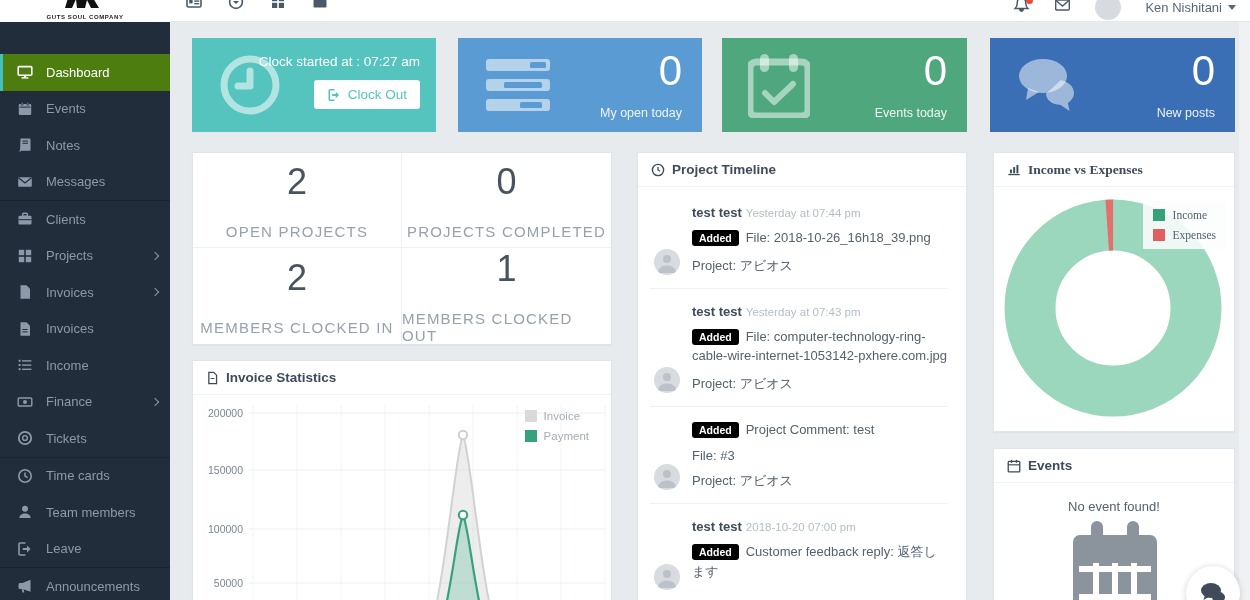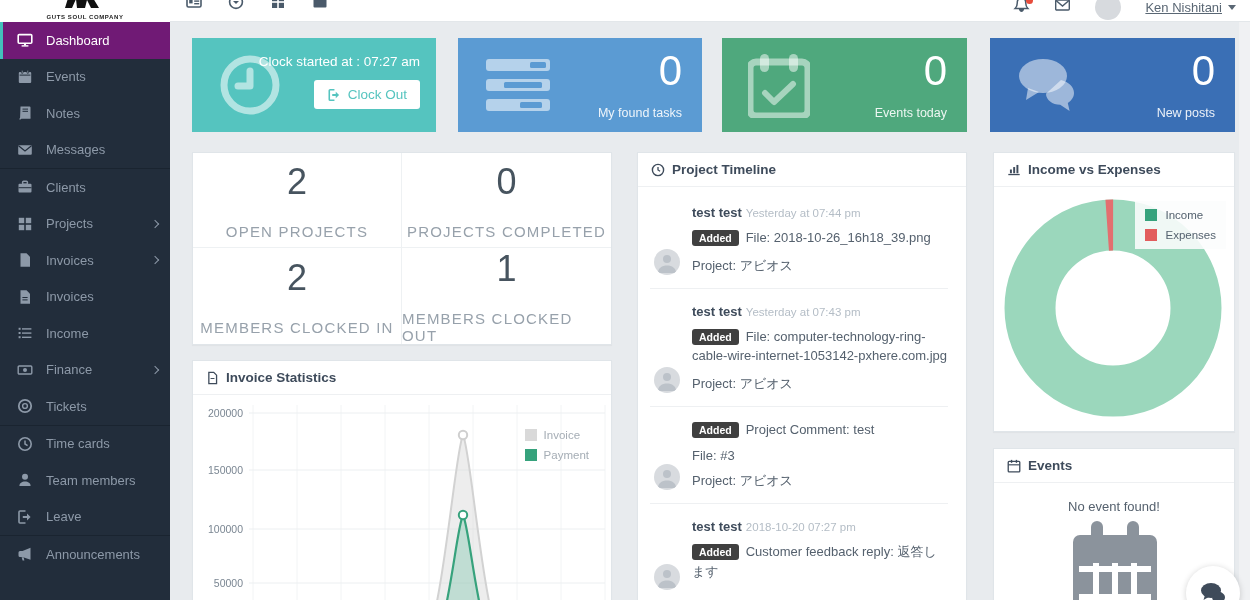--- a/index.html
+++ b/index.html
@@ -10,28 +10,28 @@
   .header { position:absolute; top:0; left:0; width:1250px; height:22px; background:#fff; z-index:30; border-bottom:1px solid #e3e7ea; overflow:hidden; }
   .brand { position:absolute; left:0; top:0; width:170px; height:22px; background:#fff; text-align:center; }
   .brand-mark { position:absolute; left:63px; top:-18px; width:46px; height:26px; }
   .brand-name { position:absolute; left:0; right:0; bottom:2px; font-size:6px; letter-spacing:.6px; color:#1c1c1c; font-weight:bold; }
   .h-icons { position:absolute; left:186px; top:-6px; display:flex; gap:26px; color:#4a5a6a; }
   .h-icons svg { display:block; }
   .h-right { position:absolute; right:14px; top:-6px; display:flex; align-items:center; gap:24px; color:#4a5a6a; }
   .bell-wrap { position:relative; }
   .badge-dot { position:absolute; right:-3px; top:1px; width:7px; height:7px; background:#e74c3c; border-radius:50%; }
   .avatar-sm { width:26px; height:26px; border-radius:50%; background:#d7dade; }
-  .user-name { font-size:13px; color:#5a6774; display:flex; align-items:center; gap:6px;text-decoration:underline; }
+  .user-name { font-size:13px; color:#5a6774; display:flex; align-items:center; gap:6px; }
   .caret-down { width:0; height:0; border-left:4px solid transparent; border-right:4px solid transparent; border-top:5px solid #5a6774; }
 
   
   .sidebar { position:absolute; left:0; top:22px; width:170px; height:578px; background:#222d3b; z-index:20; }
   .side-item { display:flex; align-items:center; height:36.5px; padding-left:17px; padding-right:12px; color:#8d99a8; font-size:13px; cursor:pointer; }
   .side-item .icn { width:16px; height:16px; margin-right:13px; flex:0 0 auto; }
-  .side-item.active { background:#701a75; color:#fff; border-left:3px solid #43c0bb; padding-left:14px; }
+  .side-item.active { background:#4d7c0f; color:#fff; border-left:3px solid #43c0bb; padding-left:14px;margin-top:32px; }
   .side-item .lbl { flex:1; }
   .chev { width:6px; height:6px; border-right:1.5px solid #8d99a8; border-top:1.5px solid #8d99a8; transform:rotate(45deg); }
   .side-div { height:1px; background:#1a2430; }
 
   
   .main { position:absolute; left:170px; top:22px; width:1080px; height:578px; background:#e8ebee; }
   .scroll-track { position:absolute; right:0; top:0; width:11px; height:578px; background:#f0f1f3; }
 
   .panel { position:absolute; background:#fff; border:1px solid #e0e5e9; box-shadow:0 1px 1px rgba(0,0,0,.03); }
   .panel-h { height:34px; display:flex; align-items:center; padding:0 13px; border-bottom:1px solid #eef0f2; color:#3e4b5b; font-weight:bold; font-size:13.5px; gap:7px; }
@@ -52,41 +52,41 @@
   
   .stats { left:22px; top:130px; width:420px; height:193px; display:grid; grid-template-columns:1fr 1fr; grid-template-rows:1fr 1fr; }
   .stat-cell { display:flex; flex-direction:column; align-items:center; justify-content:center; border-right:1px solid #eef1f3; border-bottom:1px solid #eef1f3; }
   .stat-cell:nth-child(2n) { border-right:none; }
   .stat-cell:nth-child(3),.stat-cell:nth-child(4) { border-bottom:none; }
   .stat-num { font-size:36px; font-weight:300; color:#47545f; }
   .stat-lbl { margin-top:20px; font-size:15px; letter-spacing:1.2px; color:#97a1ab; }
 
   
   .invoice { left:22px; top:338px; width:420px; height:300px; }
-  .chart-legend { position:absolute; right:22px; top:68px; font-size:11.5px; color:#a5adb5; }
+  .chart-legend { position:absolute; right:22px; top:49px; font-size:11.5px; color:#a5adb5; }
   .chart-legend .row { display:flex; align-items:center; gap:7px; margin-bottom:8px; }
   .sq { width:12px; height:12px; display:inline-block; }
 
   
   .timeline { left:467px; top:130px; width:330px; height:600px; }
   .t-body-wrap { padding:16px 18px 0 16px; }
   .t-entry { display:flex;align-items:flex-end; }
   .t-avatar { width:26px; height:26px; border-radius:50%; background:#d8dbdf; overflow:hidden; flex:0 0 auto; position:relative; }
   .t-content { margin-left:12px; flex:1; }
   .t-head { margin-bottom:7px; }
   .t-name { font-weight:bold; font-size:13px; color:#3e4b5b; }
   .t-time { font-size:11.5px; color:#b4bdc6; margin-left:4px; }
   .t-action { font-size:13px; color:#55616e; line-height:1.5; margin-bottom:9px; }
-  .t-badge { background:#404040; color:#fff; font-size:10.5px; font-weight:bold; border-radius:3px; padding:2px 7px; margin-right:7px; }
+  .t-badge { background:#000000; color:#fff; font-size:10.5px; font-weight:bold; border-radius:3px; padding:2px 7px; margin-right:7px; }
   .t-file { font-size:13px; color:#55616e; margin-bottom:9px; }
   .t-project { font-size:13px; color:#55616e; }
   .t-sep { height:1px; background:#eef0f2; margin:13px 0 13px -4px; }
 
   
-  .donut { left:823px; top:130px; width:242px; height:280px; }
+  .donut { left:823px; top:130px; width:242px; height:280px;font-family:Liberation Serif, serif; }
   .donut-legend { position:absolute; right:8px; top:48px; background:rgba(252,253,253,.88); padding:8px 10px; font-size:11.5px; color:#54626f; }
   .donut-legend .row { display:flex; align-items:center; gap:8px; margin-bottom:8px; }
   .donut-legend .row:last-child { margin-bottom:0; }
 
   
   .events { left:823px; top:426px; width:242px; height:240px; }
   .no-event { margin-top:16px; text-align:center; font-size:13px; color:#55616e; }
   .cal-big { position:absolute; left:79px; top:72px; }
 
   
@@ -298,21 +298,21 @@
   <div class="tcard tc2">
     <svg class="tc-icon" width="68" height="56" viewBox="0 0 68 56">
         <rect x="2" y="2" width="64" height="12" rx="3" fill="rgba(255,255,255,.55)"></rect>
         <rect x="46" y="5" width="16" height="6" rx="1.5" fill="#5b9bd3"></rect>
         <rect x="2" y="22" width="64" height="12" rx="3" fill="rgba(255,255,255,.55)"></rect>
         <rect x="20" y="25" width="38" height="6" rx="1.5" fill="#5b9bd3"></rect>
         <rect x="2" y="42" width="64" height="12" rx="3" fill="rgba(255,255,255,.55)"></rect>
         <rect x="36" y="45" width="22" height="6" rx="1.5" fill="#5b9bd3"></rect>
       </svg>
     <div class="big0">0</div>
-    <div class="tlabel">My found tasks</div>
+    <div class="tlabel">My open today</div>
   </div>
 
   <div class="tcard tc3">
     <svg class="tc-icon" width="62" height="66" viewBox="0 0 62 66">
         <rect x="2" y="10" width="58" height="54" rx="6" fill="none" stroke="rgba(255,255,255,.5)" stroke-width="7"></rect>
         <rect x="12" y="2" width="9" height="18" rx="4.5" fill="rgba(255,255,255,.5)"></rect>
         <rect x="41" y="2" width="9" height="18" rx="4.5" fill="rgba(255,255,255,.5)"></rect>
         <path d="M17 41l9 9 19-18" fill="none" stroke="rgba(255,255,255,.5)" stroke-width="6" stroke-linecap="round" stroke-linejoin="round"></path>
       </svg>
     <div class="big0">0</div>
@@ -445,21 +445,21 @@
         </div>
       </div>
       <div class="t-sep"></div>
 
       <div class="t-entry">
         <div class="t-avatar"><svg width="26" height="26" viewBox="0 0 26 26">
               <circle cx="13" cy="10" r="4" fill="#bcc2c9"></circle>
               <path d="M4 24c0-5 4-7.5 9-7.5s9 2.5 9 7.5z" fill="#bcc2c9"></path>
             </svg></div>
         <div class="t-content">
-          <div class="t-head"><span class="t-name">test test</span><span class="t-time">2018-10-20 07:27 pm</span></div>
+          <div class="t-head"><span class="t-name">test test</span><span class="t-time">2018-10-20 07:00 pm</span></div>
           <div class="t-action"><span class="t-badge">Added</span><span>Customer feedback reply: 返答します</span></div>
 
         </div>
       </div>
 
     </div>
   </div>
 
   <div class="panel donut">
     <div class="panel-h">

